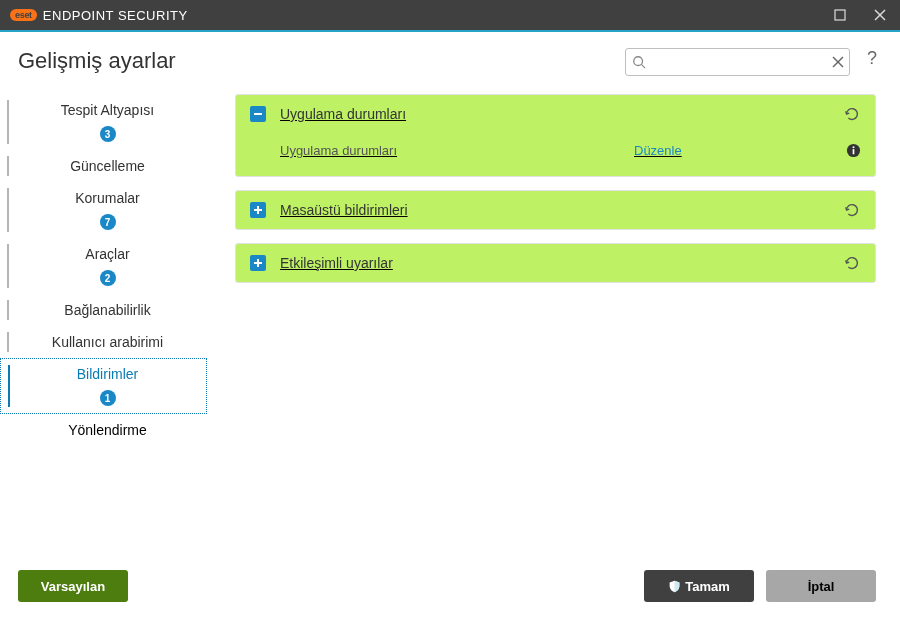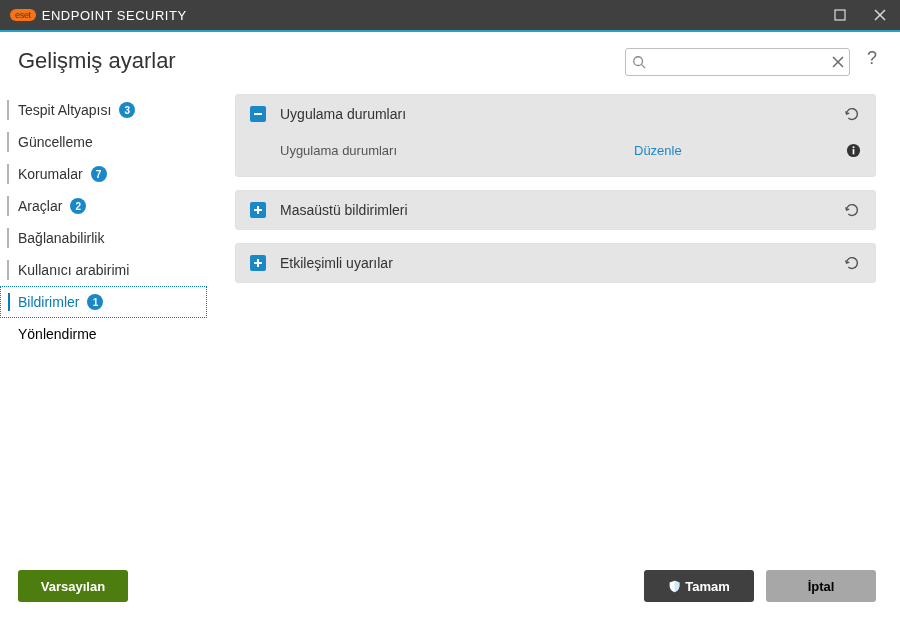--- a/index.html
+++ b/index.html
@@ -27,21 +27,21 @@
       align-items: center;
       gap: 6px;
       font-size: 12px;
       letter-spacing: 0.5px;
     }
     .eset-logo {
       background: #f97316;
       color: #404040;
       border-radius: 7px;
       font-size: 9px;
-      font-weight: 400;
+      font-weight: 700;
       padding: 1px 5px;
       letter-spacing: -0.3px;
     }
     .titlebar .prod {
       font-weight: 300;
       font-size: 13px;
     }
     .titlebar .spacer { flex: 1; }
     .titlebar .win-controls {
       display: flex;
@@ -124,20 +124,21 @@
     }
     .side-item {
       position: relative;
       padding: 8px 10px 8px 18px;
       color: #333;
       cursor: pointer;
       display: flex;
       align-items: center;
       gap: 8px;
       font-size: 14px;
+      flex-direction: column;
     }
     .side-item::before {
       content: "";
       position: absolute;
       left: 7px;
       top: 6px;
       bottom: 6px;
       width: 2px;
       background: #b5b5b5;
     }
@@ -171,21 +172,22 @@
     .content {
       flex: 1;
       padding: 10px 24px 0 20px;
       display: flex;
       flex-direction: column;
       gap: 13px;
     }
     .panel {
       border: 1px solid #e1e1e1;
       border-radius: 3px;
-      background: #e5e5e5;
+      background: #bef264;
+      text-decoration: underline;
     }
     .panel-head {
       display: flex;
       align-items: center;
       padding: 10px 14px;
       gap: 14px;
     }
     .panel-title {
       flex: 1;
       font-size: 14px;

